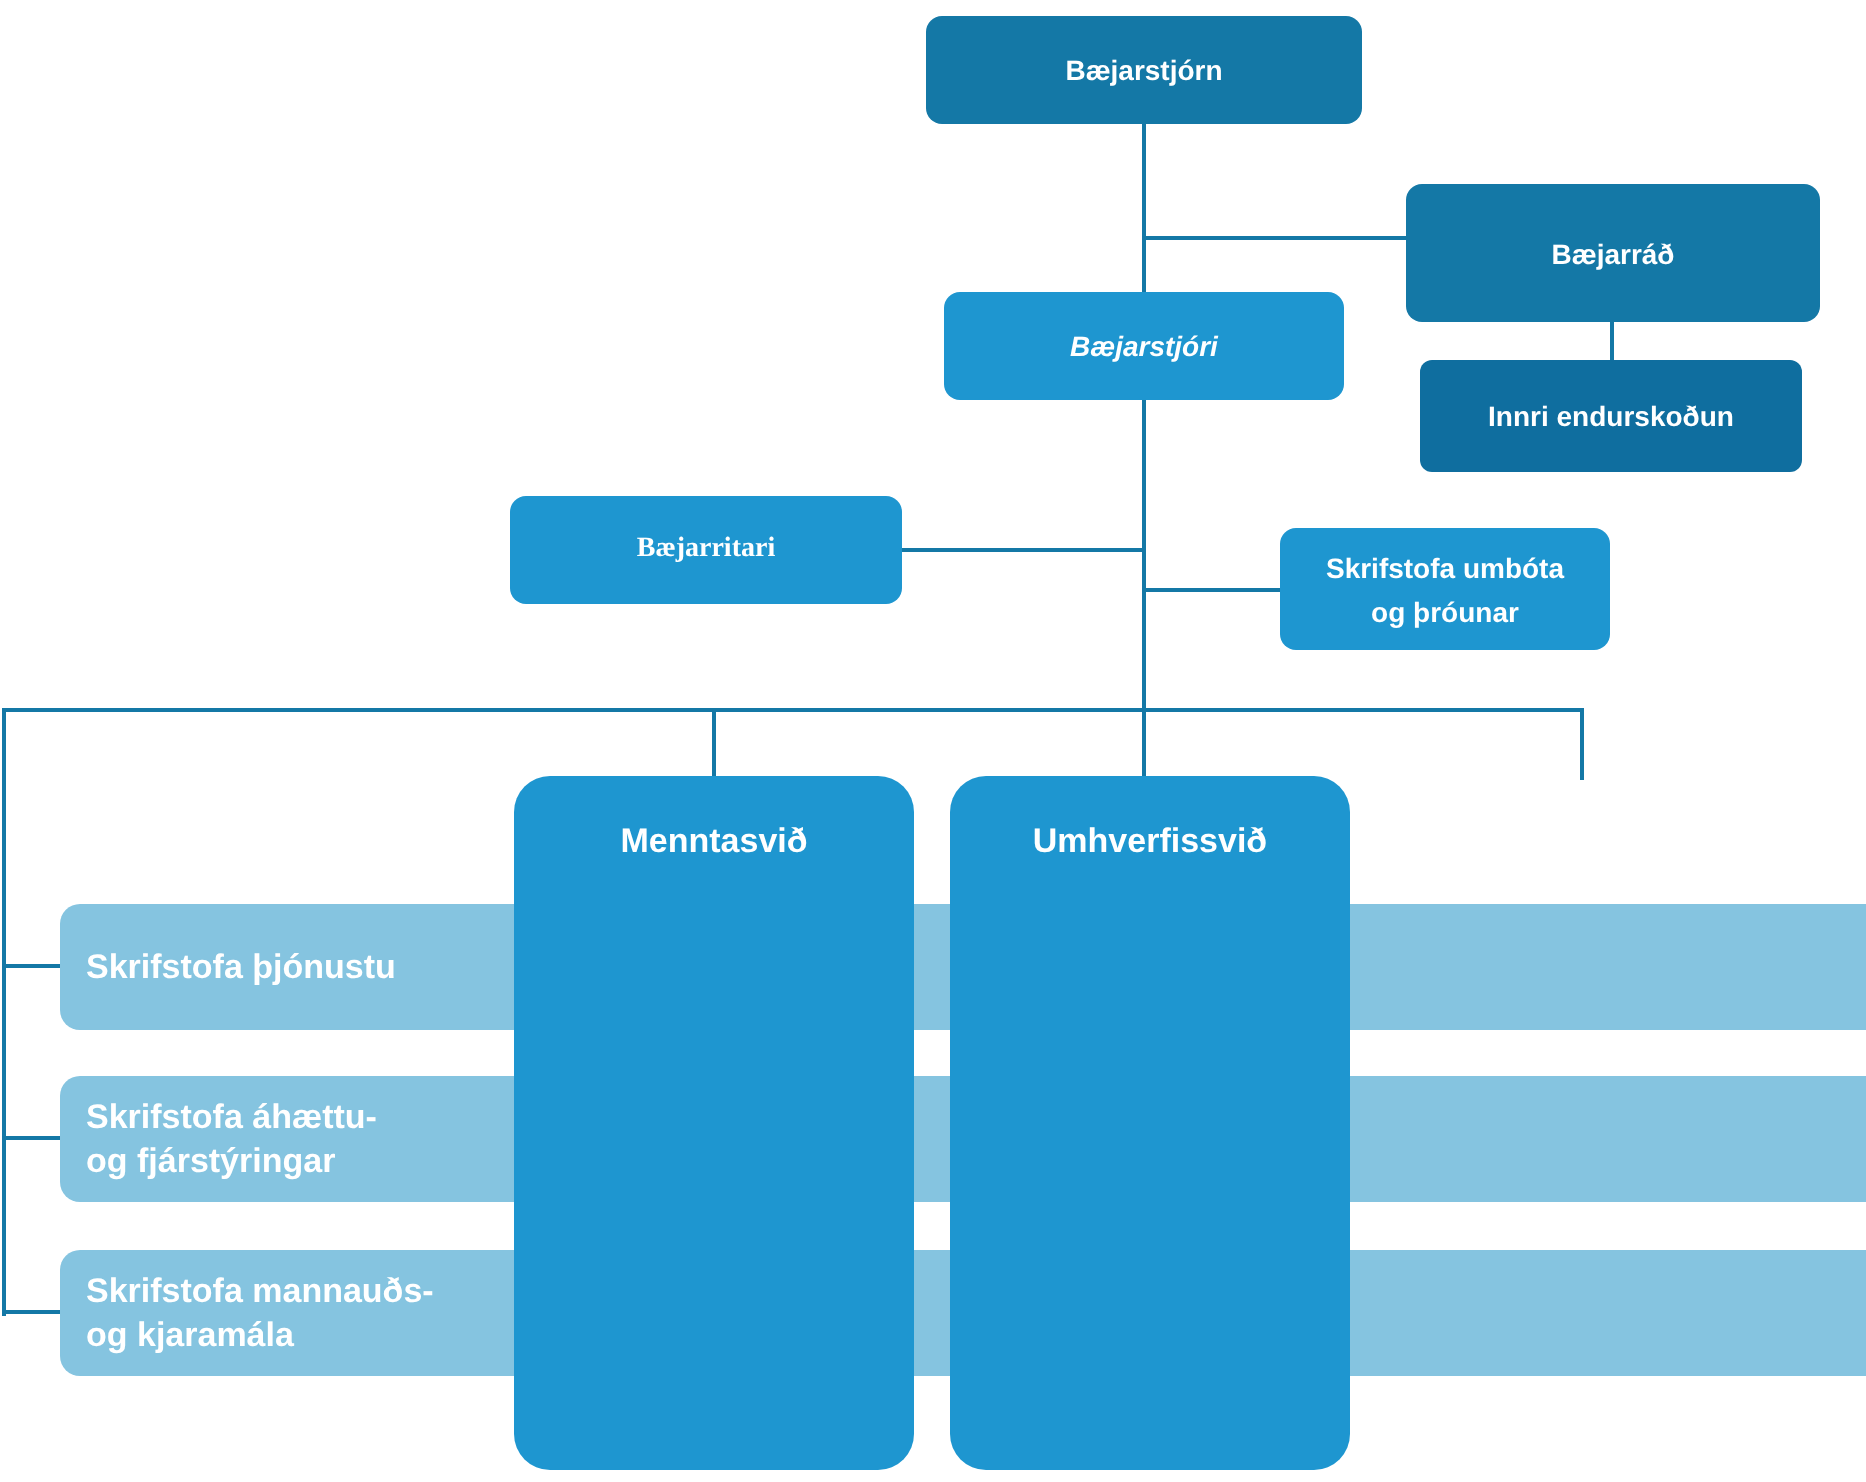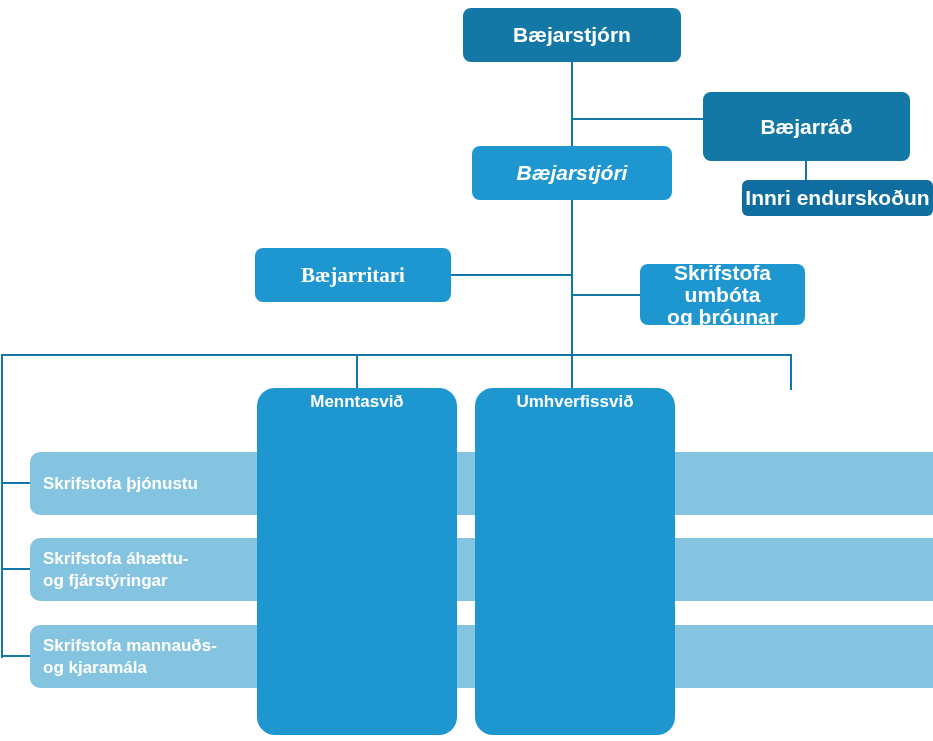--- a/index.html
+++ b/index.html
@@ -39,51 +39,51 @@
   .node {
     position: absolute;
     z-index: 3;
     display: flex;
     align-items: center;
     justify-content: center;
     text-align: center;
     box-sizing: border-box;
     color: var(--text, #ffffff);
     font-weight: 700;
-    font-size: 21px;
+    font-size: 14px;
     border-radius: 8px;
   }
   .node.dark   { background: var(--dark-blue, #1478A6); }
   .node.darker { background: var(--darker-blue, #0F6E9F); border-radius: 6px; }
   .node.bright { background: var(--bright-blue, #1E96D0); }
   .node.two-line { flex-direction: column; line-height: 22px; }
 
   #node-baejarstjorn { left: 463px; top: 8px;   width: 218px; height: 54px; }
   #node-baejarrad    { left: 703px; top: 92px;  width: 207px; height: 69px; }
-  #node-innri        { left: 742px; top: 180px; width: 191px; height: 36px; }
+  #node-innri        { left: 710px; top: 180px; width: 191px; height: 56px; }
   #node-baejarstjori { left: 472px; top: 146px; width: 200px; height: 54px; font-style: italic; }
   #node-baejarritari { left: 255px; top: 248px; width: 196px; height: 54px; font-family: Liberation Serif, serif; }
   #node-umbota       { left: 640px; top: 264px; width: 165px; height: 61px; }
 
   
   .column {
     position: absolute;
     top: 388px;
     width: 200px;
     height: 347px;
     background: var(--bright-blue, #1E96D0);
     border-radius: 18px;
     z-index: 3;
     box-sizing: border-box;
   }
   #col-1 { left: 257px; }
   #col-2 { left: 475px; }
   #col-3 { left: 692px; }
   .col-label {
-    margin-top: 4px;
+    margin-top: 23px;
     text-align: center;
     color: var(--text, #ffffff);
     font-weight: 700;
     font-size: 17px;
   }
 
   
   .band {
     position: absolute;
     left: 30px;

